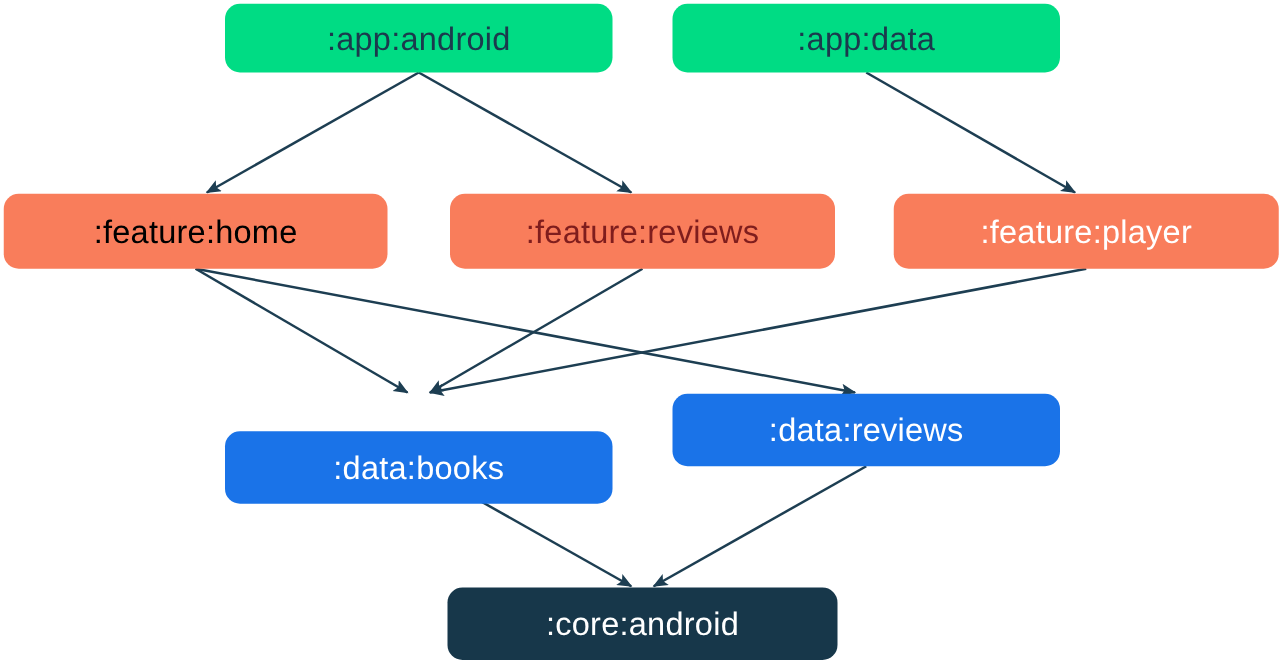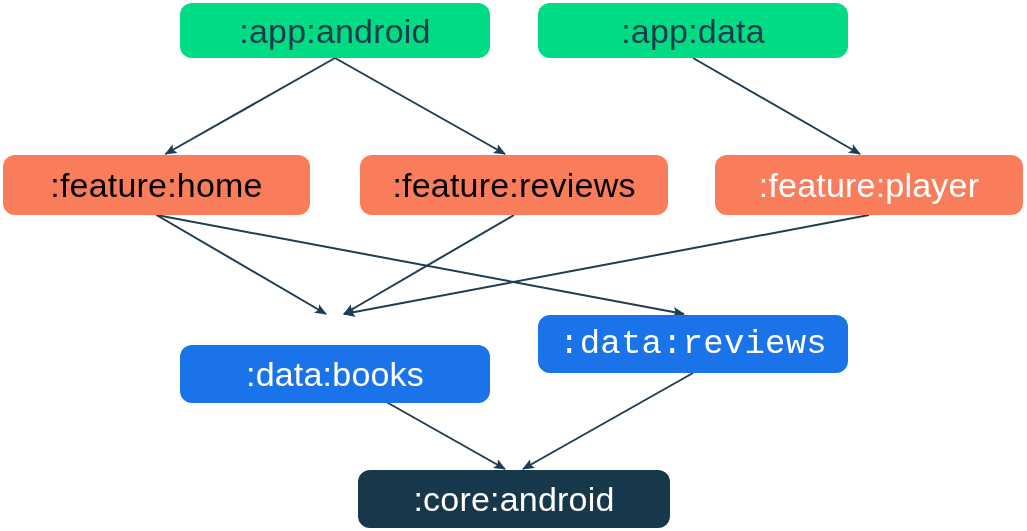--- a/index.html
+++ b/index.html
@@ -21,21 +21,21 @@
     width: 1027px;
     height: 531px;
     pointer-events: none;
   }
   .node {
     position: absolute;
     display: flex;
     align-items: center;
     justify-content: center;
     border-radius: 12px;
-    font-size: 34px;
+    font-size: 26px;
     line-height: 1;
     letter-spacing: 0.2px;
     white-space: nowrap;
     box-sizing: border-box;
   }
   .edge-line {
     fill: none;
     stroke-width: 2;
   }
 </style>
@@ -64,29 +64,29 @@
   <div id="nodes-layer">
       <div class="node" style="left: 180px; top: 3px; width: 310px; height: 55px; background: rgb(0, 220, 132); color: rgb(27, 58, 77);">
         <span>:app:android</span>
       </div>
       <div class="node" style="left: 538px; top: 3px; width: 310px; height: 55px; background: rgb(0, 220, 132); color: rgb(27, 58, 77);">
         <span>:app:data</span>
       </div>
       <div class="node" style="left: 3px; top: 155px; width: 307px; height: 60px; background: rgb(249, 125, 91); color: #000000;">
         <span>:feature:home</span>
       </div>
-      <div class="node" style="left: 360px; top: 155px; width: 308px; height: 60px; background: rgb(249, 125, 91); color: #000000;">
+      <div class="node" style="left: 360px; top: 155px; width: 308px; height: 60px; background: rgb(249, 125, 91); color: #7f1d1d;">
         <span>:feature:reviews</span>
       </div>
       <div class="node" style="left: 715px; top: 155px; width: 308px; height: 60px; background: rgb(249, 125, 91); color: rgb(255, 255, 255);">
         <span>:feature:player</span>
       </div>
       <div class="node" style="left: 180px; top: 315px; width: 310px; height: 58px; background: rgb(26, 115, 232); color: rgb(255, 255, 255); margin-top: 30px;">
         <span>:data:books</span>
       </div>
-      <div class="node" style="left: 538px; top: 315px; width: 310px; height: 58px; background: rgb(26, 115, 232); color: rgb(255, 255, 255); font-family: Liberation Mono, monospace;">
+      <div class="node" style="left: 538px; top: 315px; width: 310px; height: 58px; background: rgb(26, 115, 232); color: rgb(255, 255, 255);">
         <span>:data:reviews</span>
       </div>
       <div class="node" style="left: 358px; top: 470px; width: 312px; height: 58px; background: rgb(23, 55, 74); color: rgb(255, 255, 255);">
         <span>:core:android</span>
       </div>
     </div>
 </div>
 
 </body></html>

